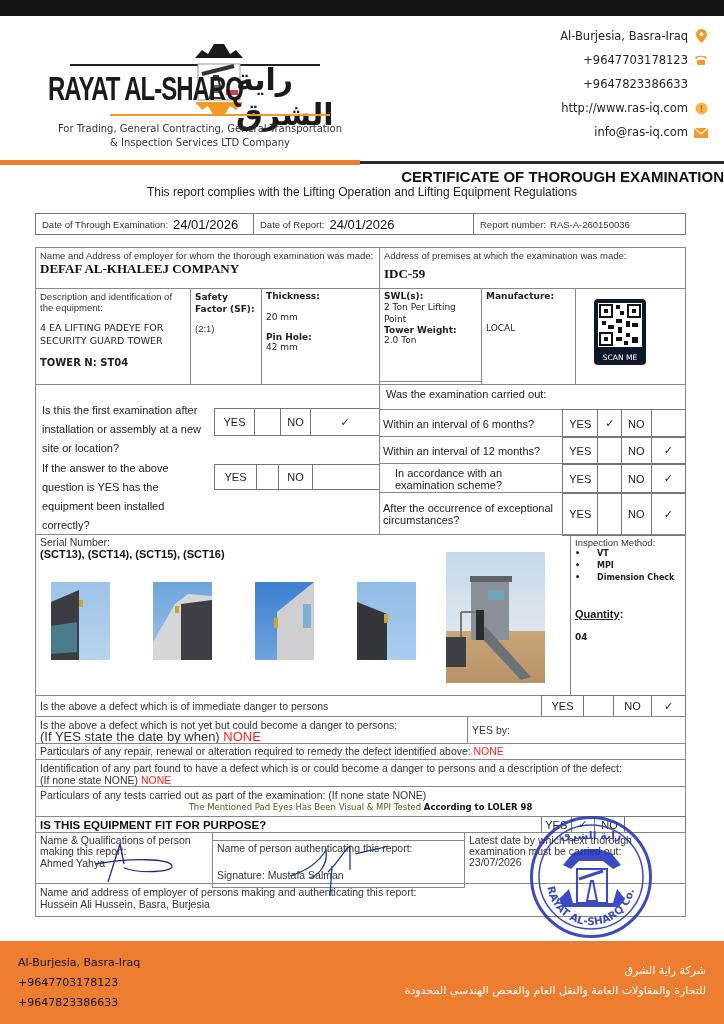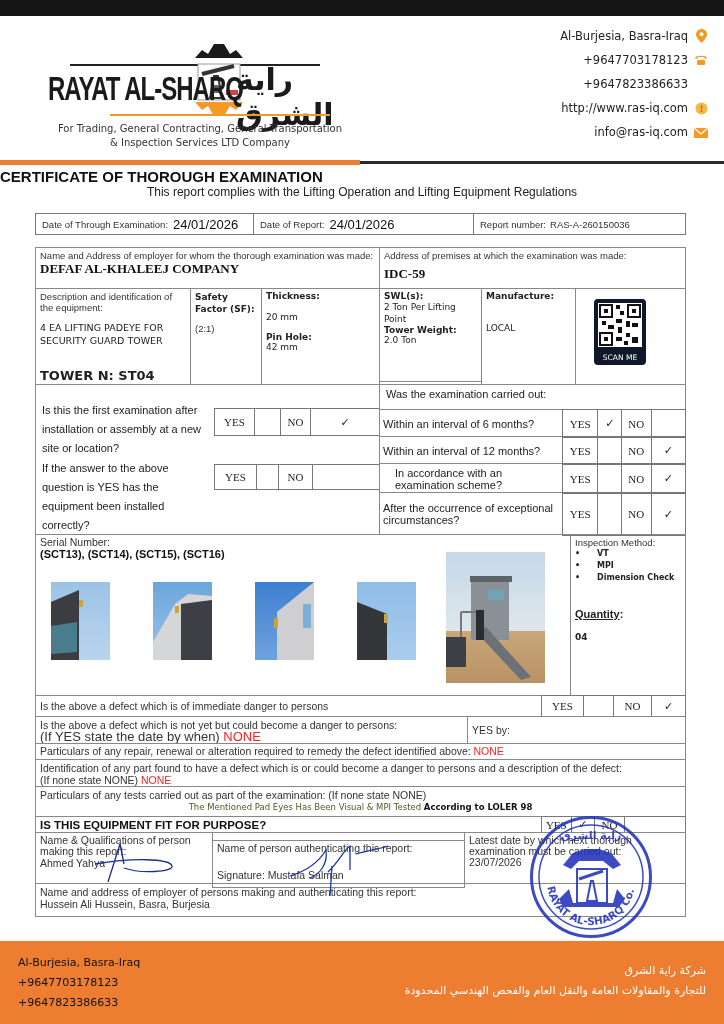--- a/index.html
+++ b/index.html
@@ -13,33 +13,33 @@
   .logo-line-bot { position: absolute; left: 70px; top: 96px; width: 220px; height: 2px; background: #f29a25; }
   .tagline { position: absolute; left: 0; top: 104px; width: 320px; text-align: center; font-family: "DejaVu Sans", sans-serif; font-size: 10px; line-height: 14px; color: #333; }
   .contact { position: absolute; right: 16px; top: 24px; width: 260px; }
   .contact-row { display: flex; justify-content: flex-end; align-items: center; height: 24px; font-family: "DejaVu Sans", sans-serif; font-size: 11.5px; color: #222; }
   .contact-row .ic { width: 14px; height: 14px; margin-left: 6px; display: inline-flex; align-items: center; justify-content: center; color: #f29a25; font-size: 12px; }
   .contact-row .ic.empty { visibility: hidden; }
   .divider { position: absolute; top: 160px; height: 5px; }
   .div-orange { left: 0; width: 360px; background: #ed7d31; }
   .div-dark { left: 360px; width: 364px; background: #2a2a2a; height: 3px; top: 161px; }
 
-  .title { position: absolute; top: 168px; left: 0; width: 652px; text-align: left; font-weight: bold; font-size: 15px; }
+  .title { position: absolute; top: 168px; left: 0; width: 724px; text-align: right; font-weight: bold; font-size: 15px; }
   .subtitle { position: absolute; top: 185px; left: 0; width: 724px; text-align: center; font-size: 12px; color: #222; }
 
   .box { position: absolute; border: 1px solid #777; }
   .cell { position: absolute; border: 1px solid #888; font-size: 9.5px; color: #333; padding: 2px 4px; }
   .lbl { font-size: 9.5px; color: #333; line-height: 11px; }
   .big { font-size: 13px; color: #111; }
   .serif-b { font-family: "Liberation Serif", serif; font-weight: bold; font-size: 13px; color: #111; }
   .calibri { font-family: "DejaVu Sans", sans-serif; font-size: 9px; color: #222; }
   .calibri-b { font-family: "DejaVu Sans", sans-serif; font-size: 9px; font-weight: bold; color: #222; }
   .q { font-size: 11px; color: #222; line-height: 19px; }
   .yn { position: absolute; border: 1px solid #777; display: flex; }
-  .yn div { border-right: 1px solid #777; display: flex; align-items: center; justify-content: center; font-size: 11px; color: #222; font-family: Liberation Serif, serif; }
+  .yn div { border-right: 1px solid #777; display: flex; align-items: center; justify-content: center; font-size: 11px; color: #222; }
   .yn div:last-child { border-right: none; }
   .red { color: #ff2020; }
   .photo { position: absolute; overflow: hidden; }
   .footer { position: absolute; left: 0; top: 941px; width: 724px; height: 83px; background: #ed7d31; }
   .footer-left { position: absolute; left: 18px; top: 12px; font-family: "DejaVu Sans", sans-serif; font-size: 11px; line-height: 20px; color: #111; }
   .footer-right { position: absolute; right: 18px; top: 20px; text-align: right; font-family: "DejaVu Sans", sans-serif; font-size: 11px; line-height: 20px; color: #fff; direction: rtl; }
   .stamp { position: absolute; left: 530px; top: 816px; width: 122px; height: 122px; border-radius: 50%; border: 3px solid #2233bb; opacity: 0.88; }
   .sig { position: absolute; pointer-events: none; }
 </style>
 </head>
@@ -140,21 +140,21 @@
   <div class="serif-b">DEFAF AL-KHALEEJ COMPANY</div>
 </div>
 <div class="cell" style="left:379px; top:247px; width:307px; height:42px;">
   <div class="lbl">Address of premises at which the examination was made:</div>
   <div class="serif-b" style="margin-top:5px;">IDC-59</div>
 </div>
 
 <div class="cell" style="left:35px; top:288px; width:156px; height:97px;">
   <div class="lbl">Description and identification of the equipment:</div>
   <div class="calibri" style="margin-top:8px; font-size:9.5px; line-height:13px;">4 EA LIFTING PADEYE FOR SECURITY GUARD TOWER</div>
-  <div class="calibri-b" style="font-size:13px; position:absolute; bottom:1px;margin-top:24px;">TOWER N: ST04</div>
+  <div class="calibri-b" style="font-size:10px; position:absolute; bottom:16px;margin-top:24px;">TOWER N: ST04</div>
 </div>
 <div class="cell" style="left:190px; top:288px; width:72px; height:97px;">
   <div class="calibri-b" style="line-height:12px;">Safety Factor (SF):</div>
   <div class="lbl" style="margin-top:8px;">(2:1)</div>
 </div>
 <div class="cell" style="left:261px; top:288px; width:119px; height:97px;">
   <div class="calibri-b">Thickness:</div>
   <div class="calibri" style="margin-top:11px;">20 mm</div>
   <div class="calibri-b" style="margin-top:10px;">Pin Hole:</div>
   <div class="calibri">42 mm</div>

